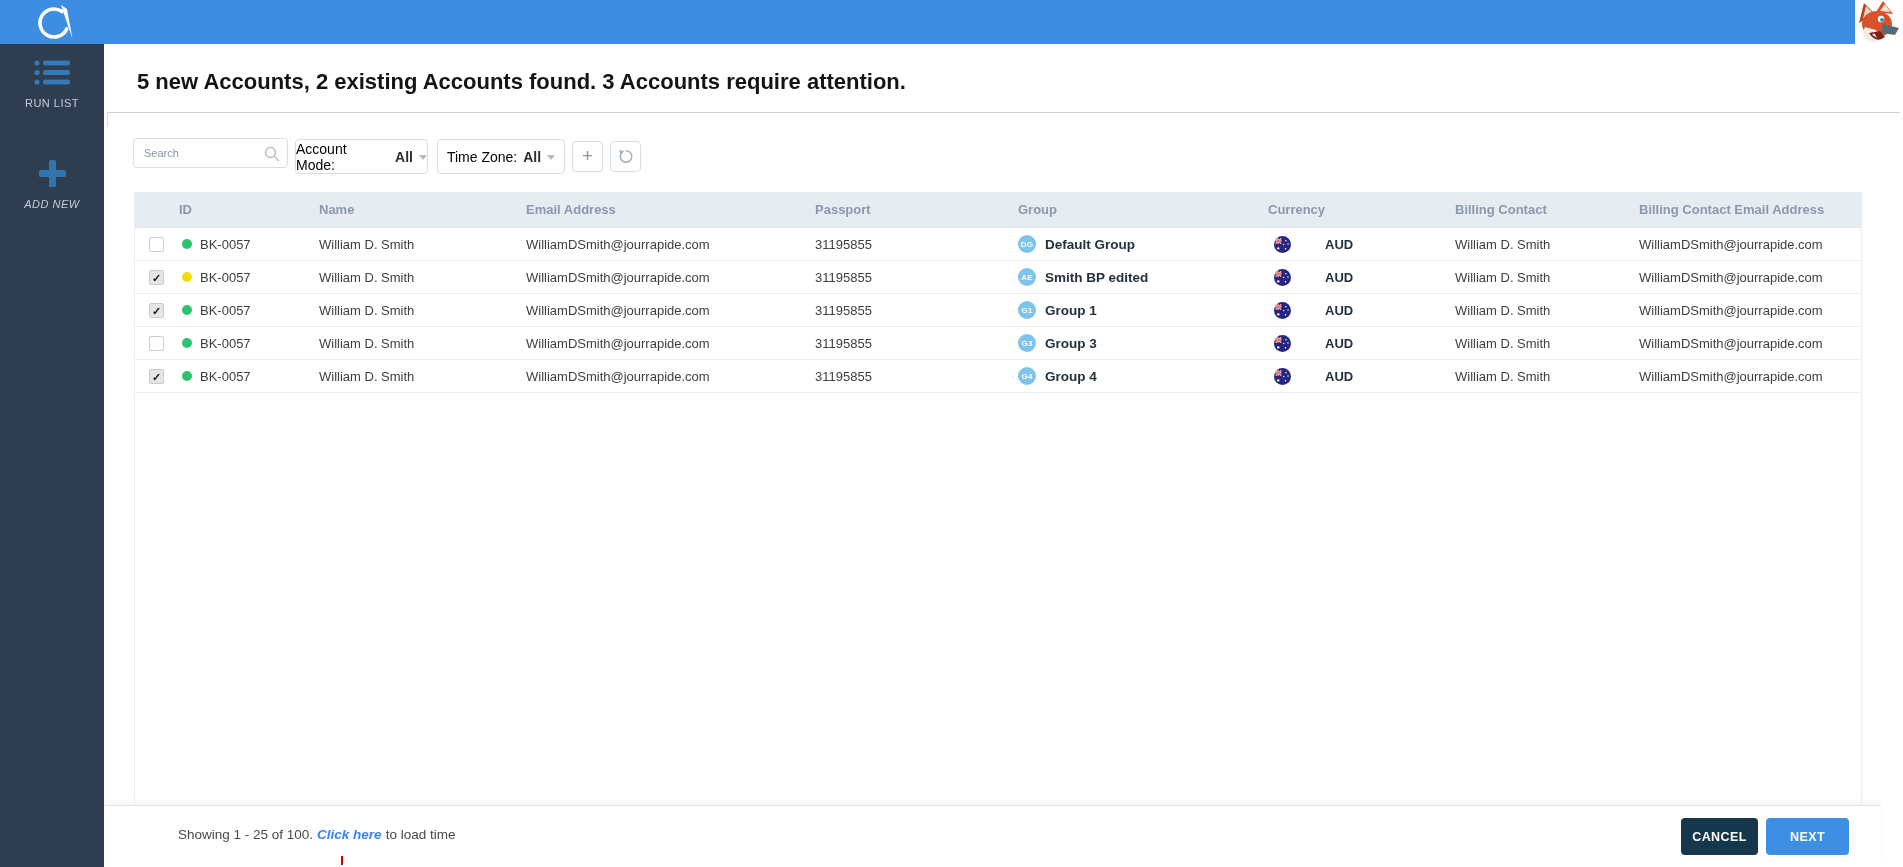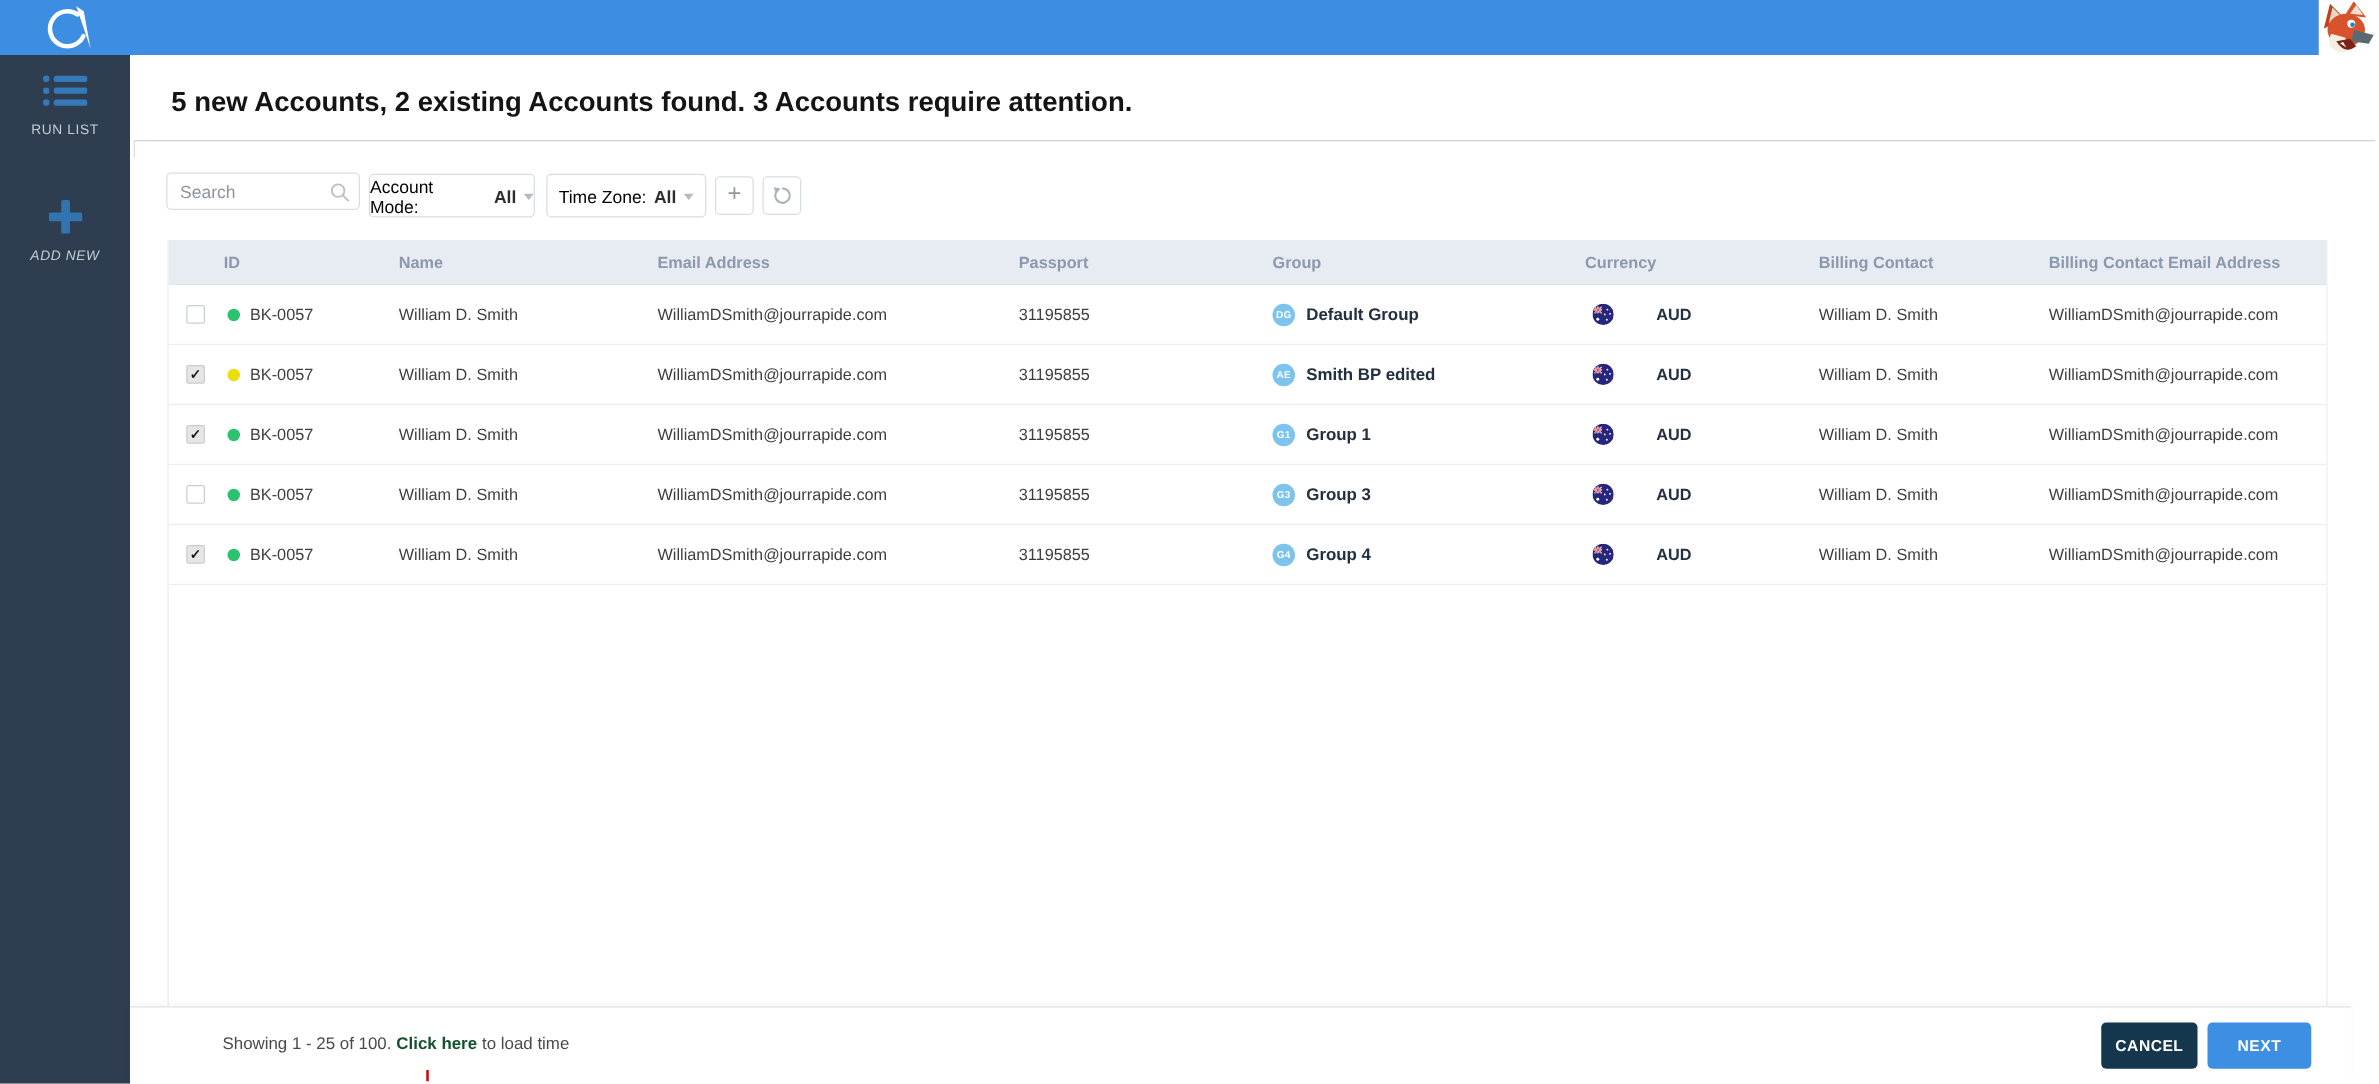--- a/index.html
+++ b/index.html
@@ -20,21 +20,21 @@
   #nav-add-new  { top:116px;font-style:italic; }
   .nav-label { margin-top:7px; font-size:11px; color:#c3ccd5; letter-spacing:.5px; }
   
   .main-title { position:absolute; left:137px; top:69px; font-size:22px; font-weight:bold; color:#141414; }
   .divider { position:absolute; left:107px; top:112px; width:1793px; height:1px; background:#ccd1dc; }
   .divider-tick { position:absolute; left:107px; top:112px; width:1px; height:14px; background:#d9dce3; }
   
   .search-box { position:absolute; left:133px; top:138px; width:155px; height:30px;
     border:1px solid #d9dee4; border-radius:4px; background:#fff; }
   .search-box input { border:none; outline:none; width:118px; height:28px; padding-left:10px;
-    font-size:14px; color:#6d28d9; font-family:inherit; background:transparent; }
+    font-size:11px; color:#6d28d9; font-family:inherit; background:transparent; }
   .search-box input::placeholder { color:#8a949e; }
   .search-icon { position:absolute; right:7px; top:7px; }
   .dropdown { position:absolute; top:139px; height:35px; border:1px solid #d9dee4; border-radius:4px;
     background:#fff; display:flex; align-items:center; justify-content:center; gap:6px; cursor:pointer; }
   #dd-account-mode { left:295px; width:133px; }
   #dd-time-zone    { left:437px; width:128px; }
   .dd-label { color:#000000; font-size:14px; }
   .dd-value { color:#2d2d2d; font-weight:bold; font-size:14px; }
   .dd-caret { width:0; height:0; border-left:4px solid transparent; border-right:4px solid transparent;
     border-top:5px solid #b4bbc3; margin-top:2px; }
@@ -42,39 +42,39 @@
     border-radius:4px; background:#fff; display:flex; align-items:center; justify-content:center; cursor:pointer; }
   #btn-add { left:572px; color:#8d97a1; font-size:19px; font-weight:normal; line-height:1; padding-bottom:2px; }
   #btn-refresh { left:610px; }
   
   .table { position:absolute; left:134px; top:192px; width:1728px; height:613px;
     border-left:1px solid #ededed; border-right:1px solid #ededed; background:#fff; }
   .thead, .trow { display:grid; grid-template-columns:184px 207px 289px 203px 250px 187px 184px 224px; align-items:center; }
   .thead { height:36px; background:#e7ecf3; font-size:13px; font-weight:bold; color:#8b98ac;
     border-bottom:1px solid #e0e6ee; }
   .thead .th:first-child { padding-left:44px; }
-  .trow { height:48px; border-bottom:1px solid #eaeef3; font-size:13px; color:#3e3e3e; background:#fff; }
+  .trow { height:33px; border-bottom:1px solid #eaeef3; font-size:13px; color:#3e3e3e; background:#fff; }
   .c-id { display:flex; align-items:center; padding-left:14px; }
   .checkbox { width:15px; height:15px; border:1px solid #c8cfd8; border-radius:2px; background:#fff;
     margin-right:18px; flex:0 0 auto; font-size:11px; line-height:14px; text-align:center;
     color:#1a1a1a; font-weight:bold; cursor:pointer; }
   .checkbox.checked { background:#e6e6e6; border-color:#cccccc; }
   .dot { width:10px; height:10px; border-radius:50%; margin-right:8px; flex:0 0 auto; }
   .c-group { display:flex; align-items:center; font-weight:bold; color:#22303f; font-size:13.5px; }
   .gbadge { width:18px; height:18px; border-radius:50%; background:#7cc3ed; color:#fff;
     font-size:8px; font-weight:bold; display:inline-flex; align-items:center; justify-content:center;
     margin-right:9px; flex:0 0 auto; letter-spacing:.2px; }
   .c-curr { display:flex; align-items:center; padding-left:6px; font-weight:bold; color:#22303f; font-size:13px;gap:28px; }
   .flag { width:17px; height:17px; margin-right:6px; flex:0 0 auto; }
   
   .footer { position:absolute; left:104px; top:805px; width:1777px; height:62px; background:#fff;
     border-top:1px solid #e2e2e2; box-shadow:0 -3px 6px rgba(0,0,0,0.035); }
   .showing { position:absolute; left:74px; top:21px; font-size:13.5px; color:#4a4a4a;
     display:flex; gap:4px; }
-  .showing .link { color:#14532d; font-weight:bold; cursor:pointer; }
+  .showing .link { color:#3b82f6; font-weight:bold; cursor:pointer;font-style:italic; }
   .btn { position:absolute; top:12px; height:37px; border:none; border-radius:4px; color:#fff;
     font-size:12.5px; font-weight:bold; letter-spacing:.4px; font-family:inherit;
     display:flex; align-items:center; justify-content:center; cursor:pointer; }
   #btn-cancel { left:1577px; width:77px; background:#15374e; }
   #btn-next   { left:1662px; width:83px; background:#3d8fe3; }
   .red-caret { position:absolute; left:341px; top:856px; width:2px; height:9px; background:#d40000; }
 </style>
 </head>
 <body>
 

